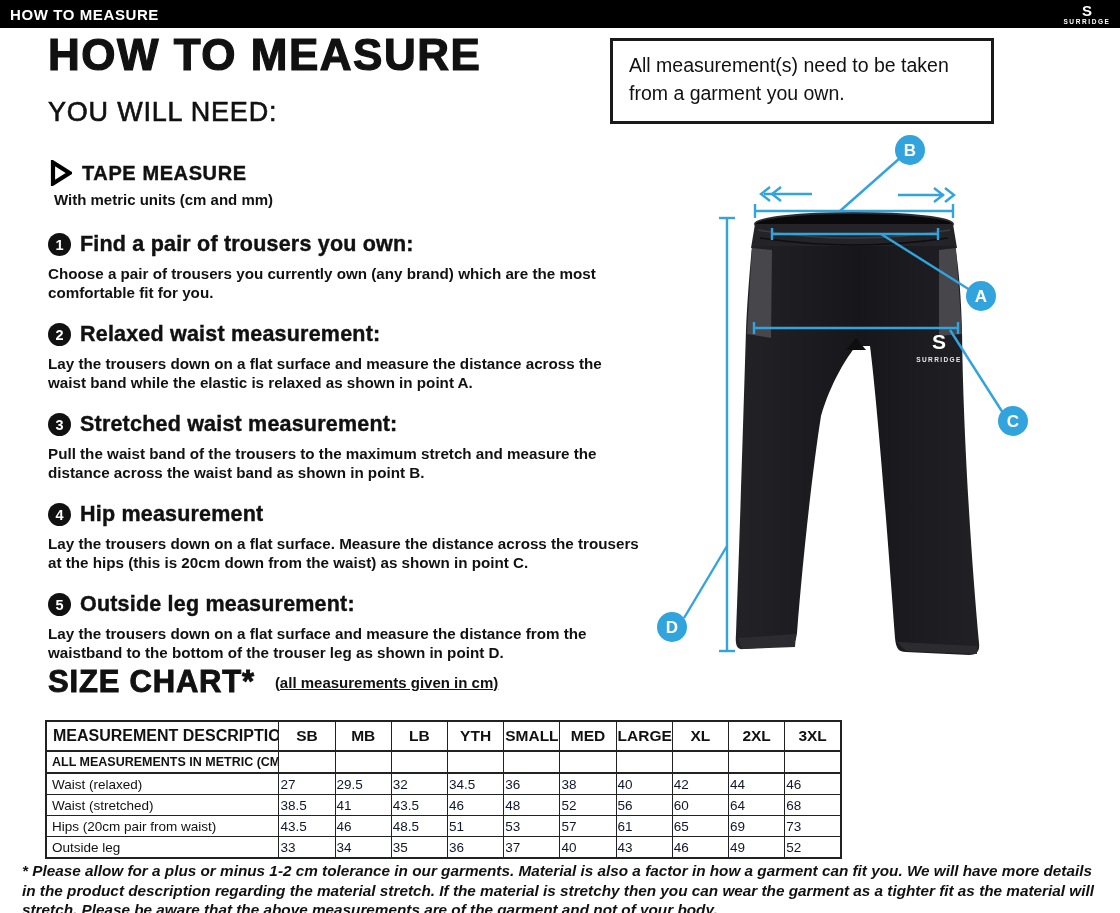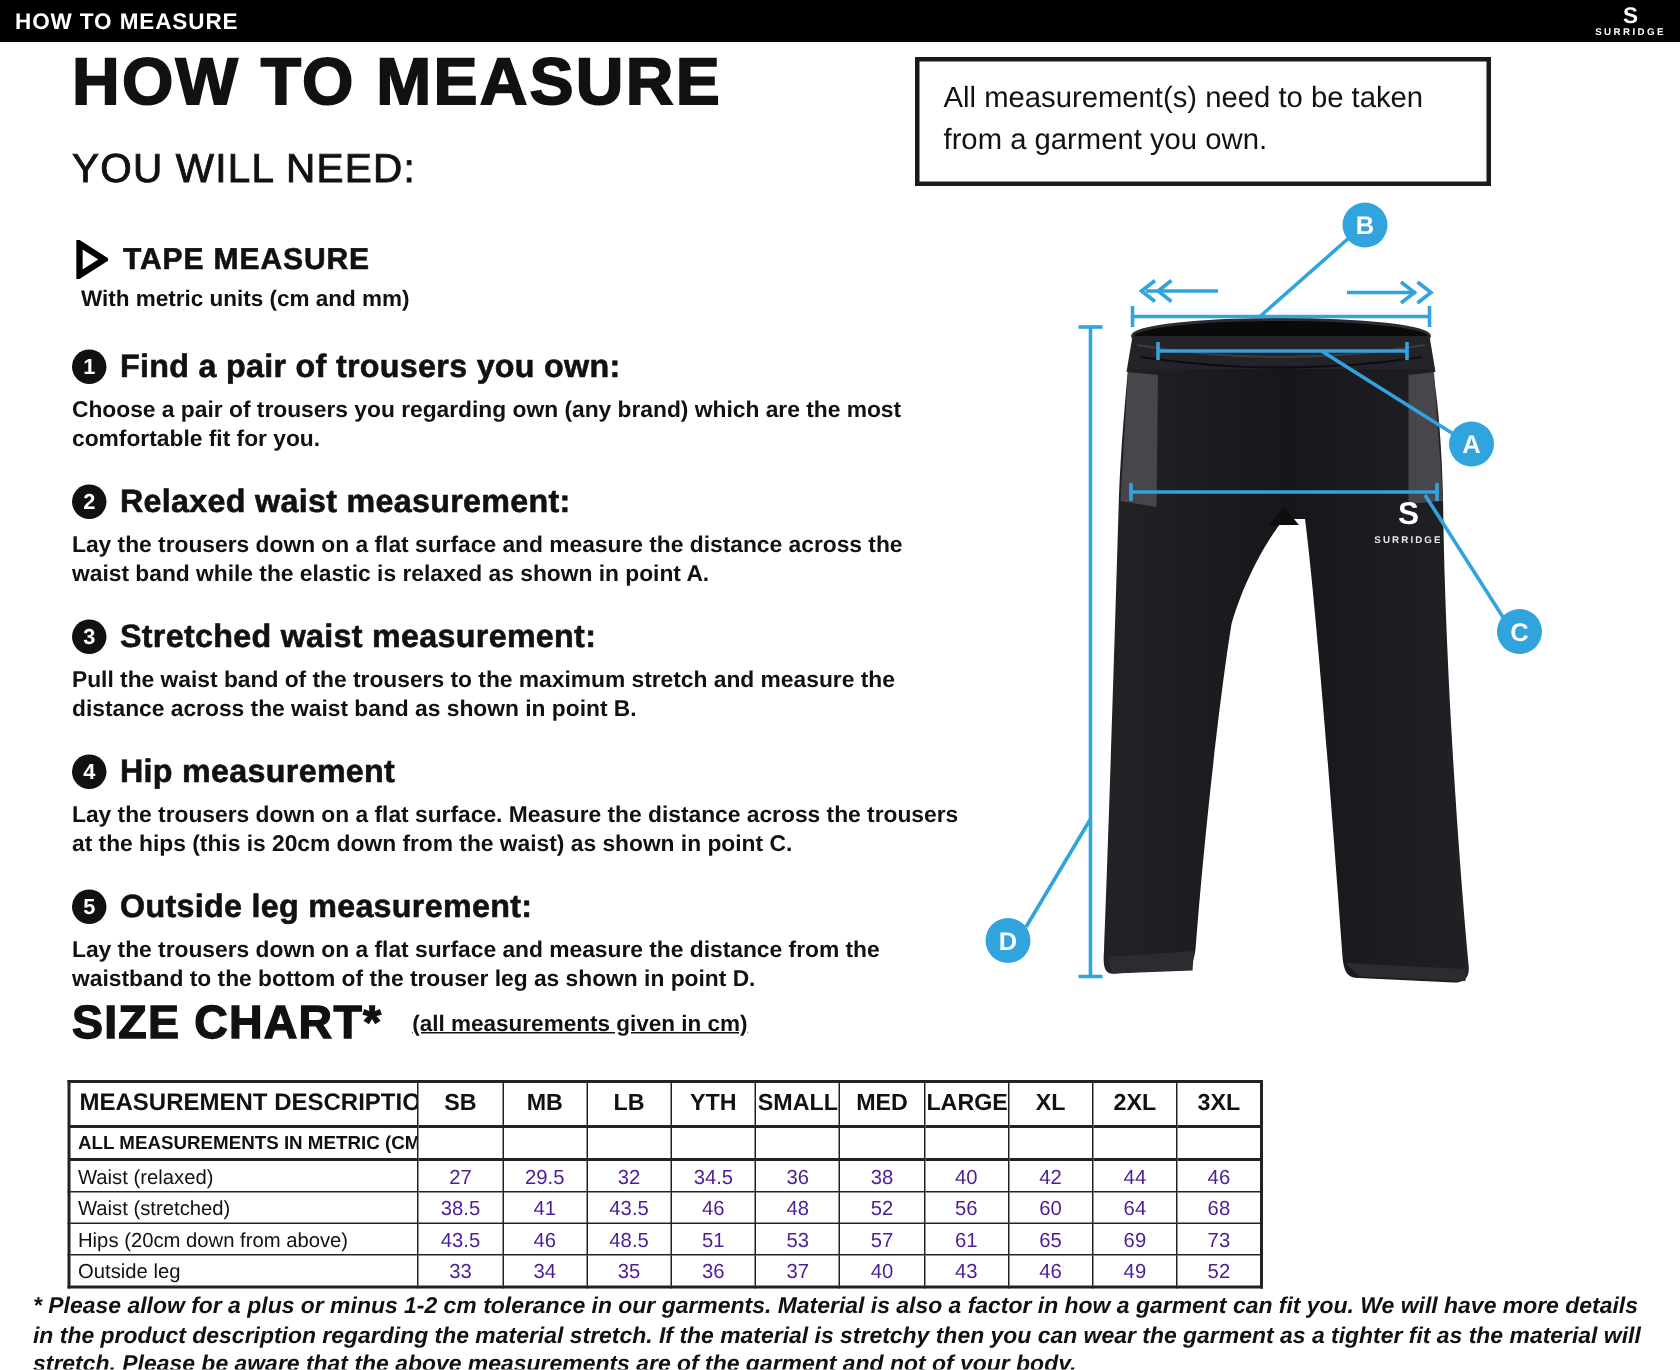--- a/index.html
+++ b/index.html
@@ -39,21 +39,21 @@
   .sc-sub{font-size:15px;font-weight:bold;text-decoration:underline;}
   
   table{position:absolute;left:45px;top:720px;width:797px;border-collapse:collapse;
         table-layout:fixed;font-family:"Liberation Sans",sans-serif;}
   th,td{border:1px solid #222;overflow:hidden;white-space:nowrap;}
   thead th{height:26px;font-size:15.5px;font-weight:bold;text-align:center;border-bottom:2px solid #222;}
   thead th.desc{text-align:left;padding-left:6px;font-size:16px;}
   tr.section td{height:18px;font-size:12.5px;font-weight:bold;padding-left:5px;border-bottom:2px solid #222;}
   tbody td{height:18px;font-size:13.5px;}
   td.label{text-align:left;padding-left:5px;}
-  td.val{text-align:center;color:#4c1d95;}
+  td.val{color:#0f172a;}
   table{border:2px solid #222;}
   
   .footnote{position:absolute;left:22px;top:846px;width:1080px;font-size:15.3px;
             font-weight:bold;font-style:italic;line-height:1.28;}
   
   .diagram{position:absolute;left:640px;top:128px;width:480px;height:545px;}
   .marker-letter{font-size:17px;font-weight:bold;fill:#fff;}
 </style>
 </head>
 <body>
@@ -82,21 +82,21 @@
   </div>
   <div class="tool-detail">With metric units (cm and mm)</div>
 </div>
 
 <section id="steps">
     <div class="step" style="top: 232px;">
       <div class="step-head">
         <span class="step-num">1</span>
         <span class="step-title">Find a pair of trousers you own:</span>
       </div>
-      <div class="step-body">Choose a pair of trousers you regarding own (any brand) which are the most comfortable fit for you.</div>
+      <div class="step-body">Choose a pair of trousers you currently own (any brand) which are the most comfortable fit for you.</div>
     </div>
     <div class="step" style="top: 322px;">
       <div class="step-head">
         <span class="step-num">2</span>
         <span class="step-title">Relaxed waist measurement:</span>
       </div>
       <div class="step-body">Lay the trousers down on a flat surface and measure the distance across the waist band while the elastic is relaxed as shown in point A.</div>
     </div>
     <div class="step" style="top: 412px;">
       <div class="step-head">
@@ -189,21 +189,21 @@
         <td class="val">43.5</td>
         <td class="val">46</td>
         <td class="val">48</td>
         <td class="val">52</td>
         <td class="val">56</td>
         <td class="val">60</td>
         <td class="val">64</td>
         <td class="val">68</td>
       </tr>
       <tr>
-        <td class="label">Hips (20cm down from above)</td>
+        <td class="label">Hips (20cm pair from waist)</td>
         <td class="val">43.5</td>
         <td class="val">46</td>
         <td class="val">48.5</td>
         <td class="val">51</td>
         <td class="val">53</td>
         <td class="val">57</td>
         <td class="val">61</td>
         <td class="val">65</td>
         <td class="val">69</td>
         <td class="val">73</td>

